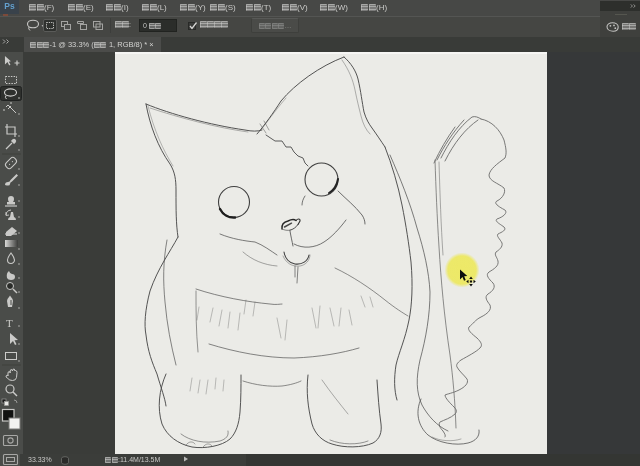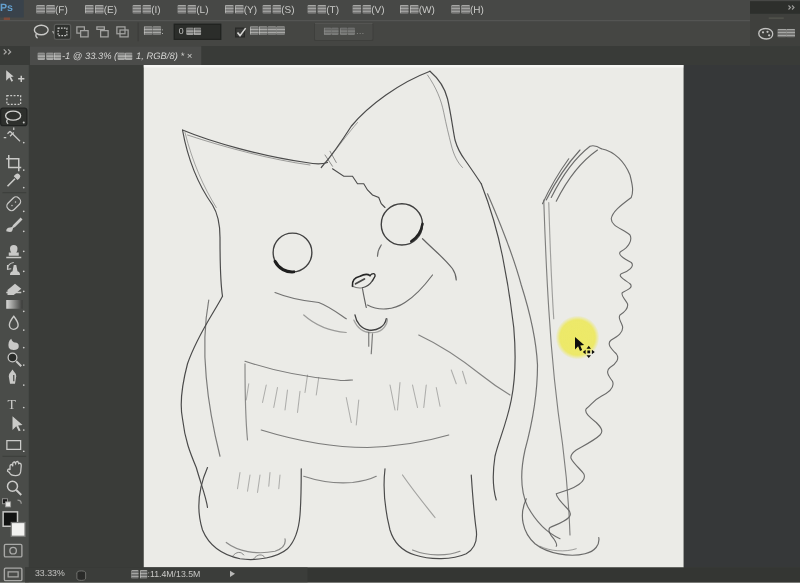--- a/index.html
+++ b/index.html
@@ -1,40 +1,40 @@
 <!DOCTYPE html>
 <html><head><meta charset="utf-8">
 <style>
 html,body{margin:0;padding:0;width:640px;height:466px;overflow:hidden;transform:translateZ(0);filter:blur(0.22px);
  font-family:"Liberation Sans",sans-serif;background:#3a3c39;}
 *{box-sizing:border-box;}
 .abs{position:absolute;}
 #menubar{left:0;top:0;width:640px;height:16px;background:#474846;}
 #optbar{left:0;top:16px;width:640px;height:21px;background:#454643;border-top:1px solid #545553;}
 #tabrow{left:0;top:37px;width:640px;height:15px;background:#393b38;}
-#tab{left:24px;top:37px;width:137px;height:15px;background:#4b4c4a;color:#d2d2d0;font-size:7.5px;line-height:15px;white-space:nowrap;font-style:italic;}
+#tab{left:24px;top:37px;width:137px;height:15px;background:#4b4c4a;color:#d2d2d0;font-size:7.5px;line-height:15px;white-space:nowrap;}
 #toolbar{left:0;top:52px;width:23px;height:414px;background:#4a4c49;}
 #canvas{left:115px;top:52px;width:432px;height:402px;background:#ebebe7;}
 #rightbg{left:547px;top:52px;width:93px;height:402px;background:#363839;}
 #statusbar{left:20px;top:454px;width:620px;height:12px;background:#343633;}
 #statusinfo{left:20px;top:454px;width:226px;height:12px;background:#3b3d3a;color:#c9c9c7;font-size:7px;line-height:12px;}
 #dock{left:600px;top:1px;width:40px;height:36px;background:#3f403d;}
 #docktop{left:600px;top:1px;width:40px;height:10px;background:#2d2f2c;color:#b8b8b6;font-size:6px;line-height:10px;}
 .mi{position:absolute;top:3px;color:#cbcbc9;font-size:8px;white-space:nowrap;}
 .g{display:inline-block;vertical-align:-1px;border-radius:1px;
  background-color:rgba(206,206,204,.38);
  background-image:repeating-linear-gradient(to bottom,rgba(206,206,204,.55) 0 1px,rgba(206,206,204,0) 1px 2.4px),
  linear-gradient(to right,rgba(206,206,204,.5) 0 .8px,rgba(206,206,204,0) .8px);
  filter:blur(.55px);width:7px;height:7.5px;margin-right:.5px;}
 .gs{width:6.5px;height:7px;}
 .gt{width:6px;height:6.5px;filter:blur(.25px);}
 .gd{background-color:rgba(142,143,141,.38);
  background-image:repeating-linear-gradient(to bottom,rgba(142,143,141,.55) 0 1px,rgba(142,143,141,0) 1px 2.4px),
  linear-gradient(to right,rgba(142,143,141,.5) 0 .8px,rgba(142,143,141,0) .8px);}
-#pslogo{left:0;top:0;width:19px;height:14px;background:#39424b;color:#639fce;font-weight:bold;font-size:8.5px;line-height:13px;}
+#pslogo{left:0;top:0;width:19px;height:14px;background:#39424b;color:#639fce;font-weight:bold;font-size:8.5px;line-height:13px;text-align:center;}
 .obtn{position:absolute;top:19px;width:14px;height:13px;border-radius:2px;}
 .feather-inp{left:139px;top:19px;width:38px;height:13px;background:#2b2d2a;border:1px solid #212320;color:#c6c6c4;font-size:7px;line-height:11px;padding-left:3px;}
 #adjedge{left:251px;top:18px;width:48px;height:15px;background:#4a4b48;border:1px solid #3e3f3c;border-top-color:#585957;border-radius:2px;color:#8e8f8d;font-size:7px;line-height:13px;text-align:center;}
 </style></head>
 <body>
 <div class="abs" id="menubar"></div>
 <div class="abs" id="optbar"></div>
 <div class="abs" id="tabrow"></div>
 <div class="abs" id="pslogo">Ps</div>
 <div class="abs" style="left:3px;top:14px;width:5px;height:2px;background:#7c4a3a;"></div>

